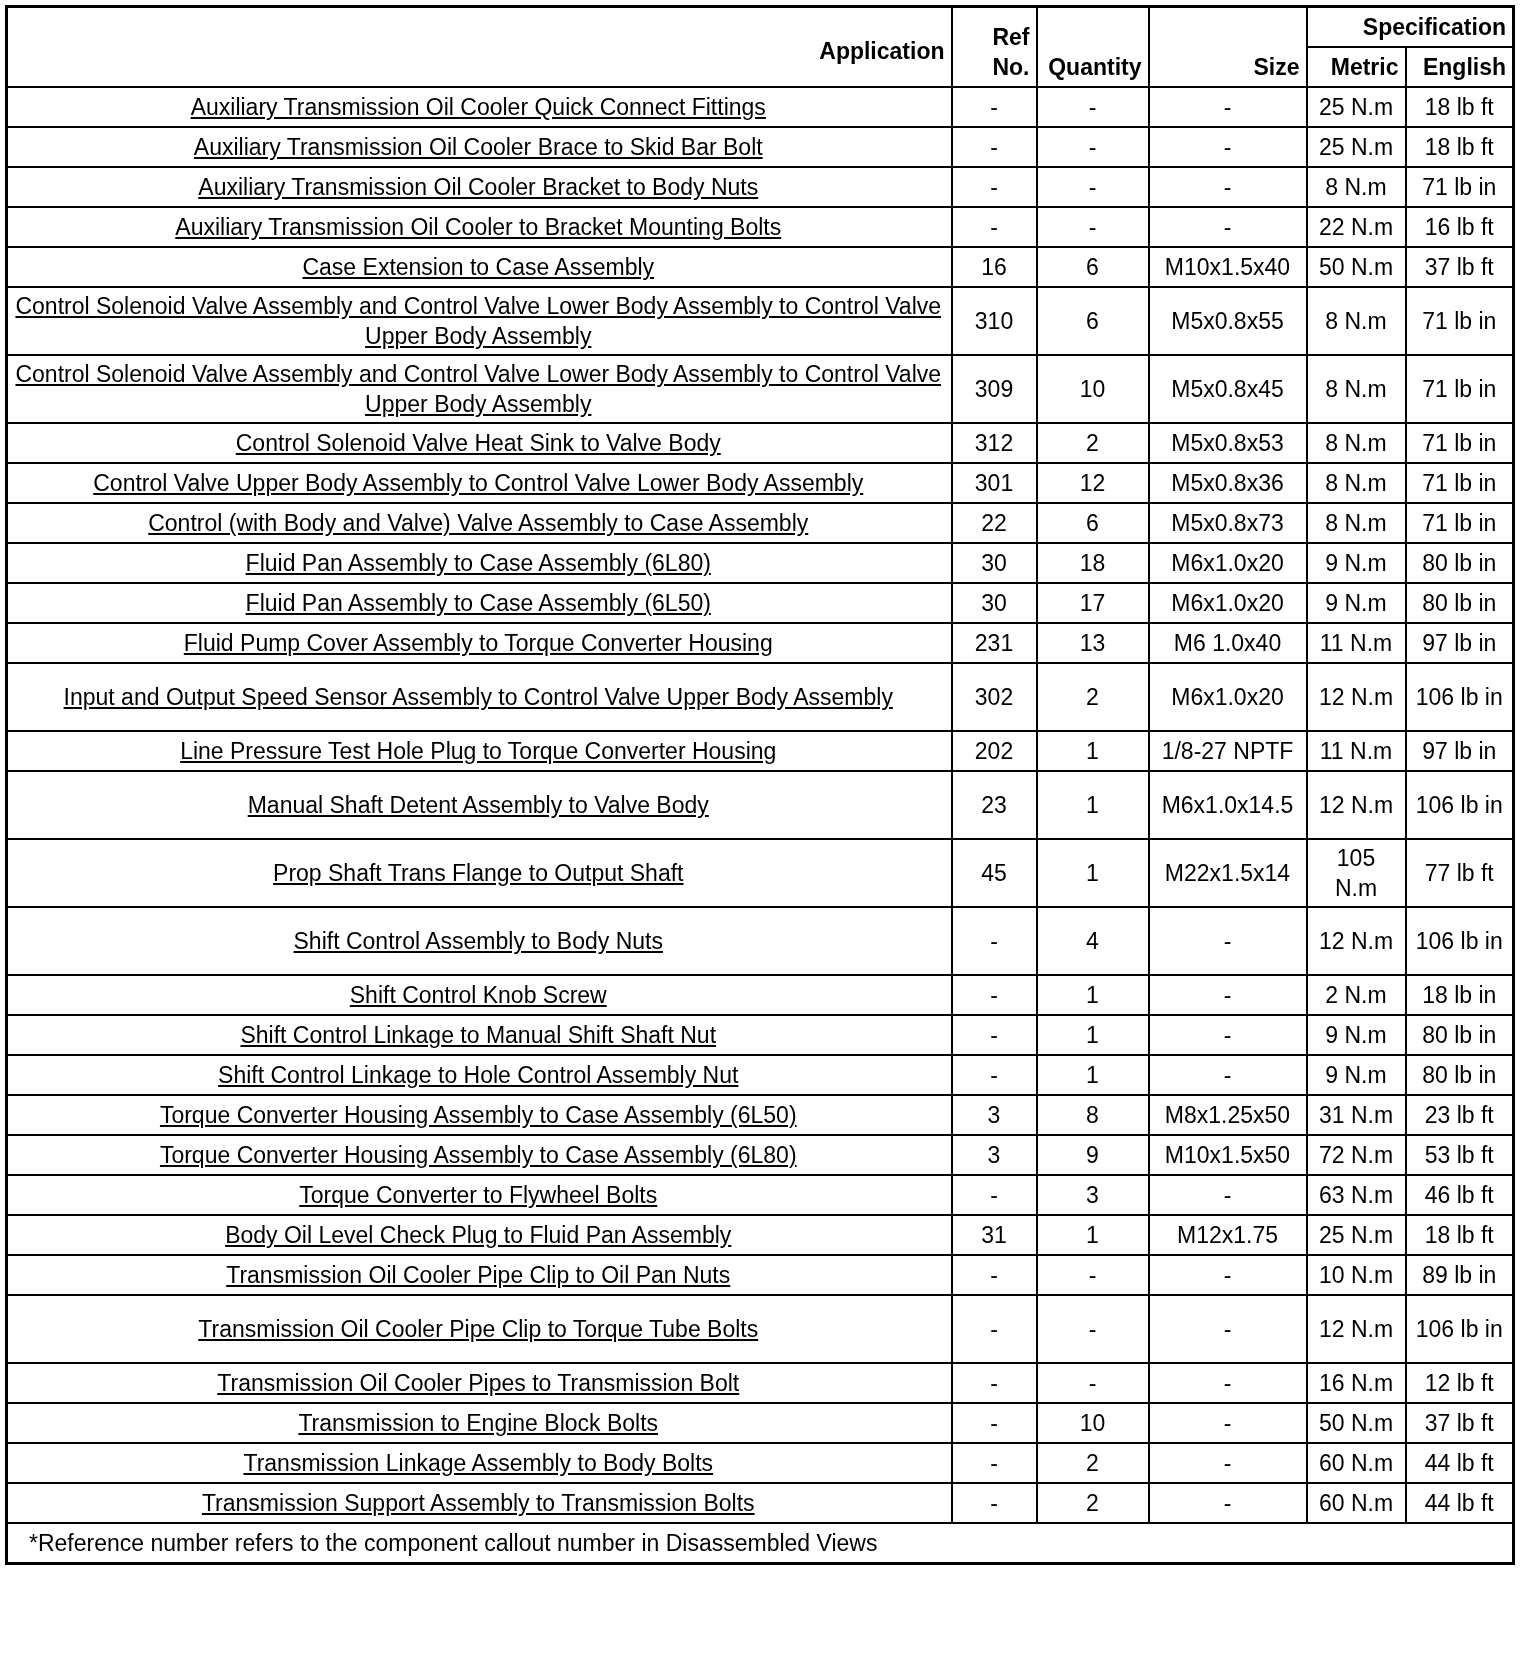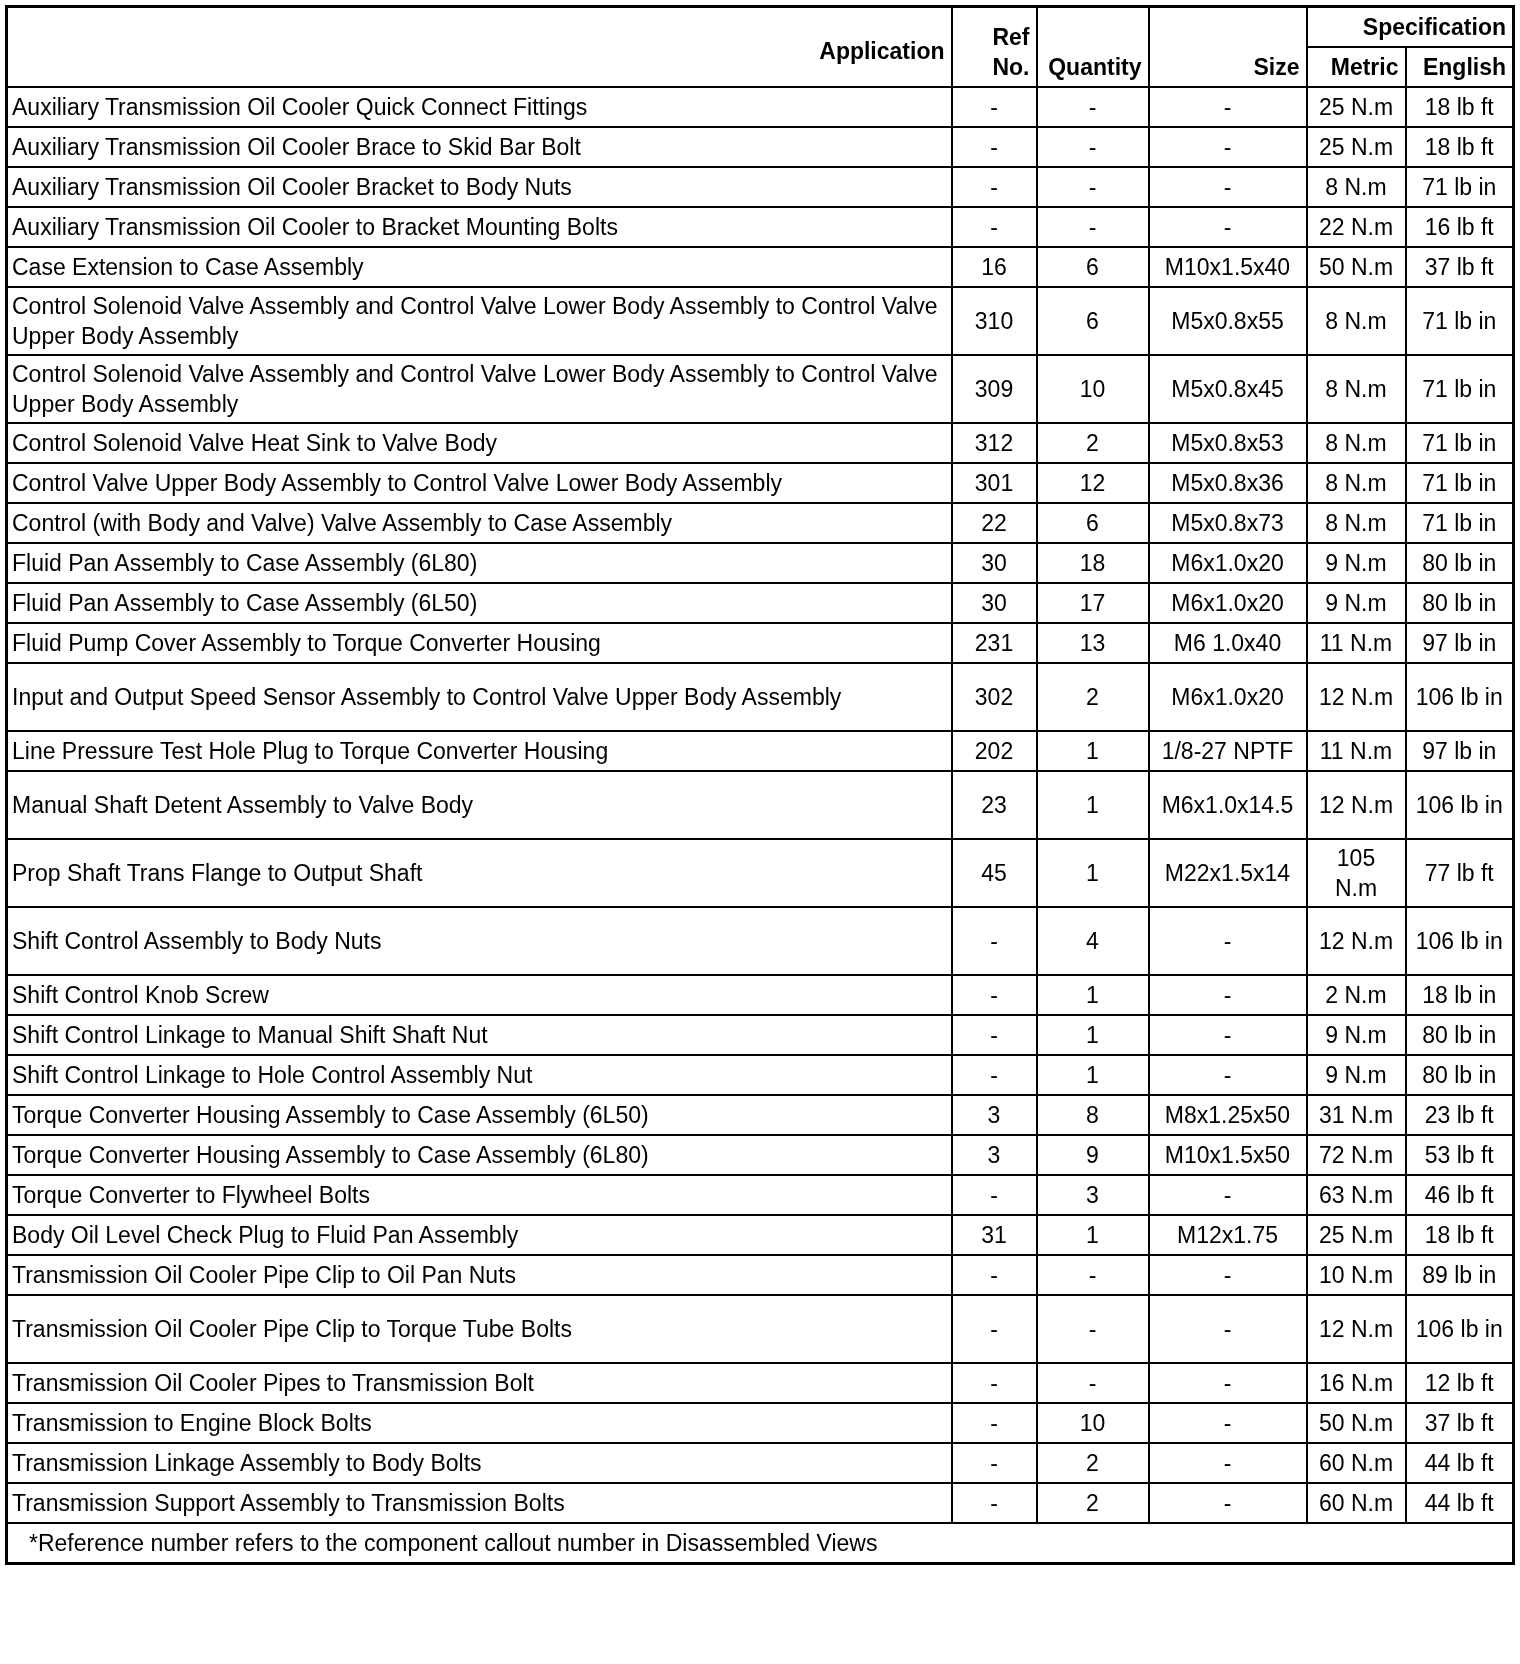--- a/index.html
+++ b/index.html
@@ -18,21 +18,21 @@
     padding: 0 6px;
     font-size: 23px;
     line-height: 30px;
     vertical-align: middle;
   }
   th { font-weight: bold; font-size: 23px; text-align:right; }
   th.app-h { vertical-align: bottom; padding-bottom: 20px; }
   th.bottom-h { vertical-align: bottom; padding-bottom: 4px; }
   th.spec-h { height: 38px; border-bottom-width: 1px; }
   th.sub-h { height: 38px; margin-left: 33px; }
-  td.app { text-align:left; padding-left:4px; }
+  td.app { text-align:center; padding-left:4px;text-decoration:underline; }
   td.c { text-align:center; }
   tr.r1 td { height: 38px; }
   tr.r2 td { height: 66px; }
   td.foot { text-align:left; padding-left:21px; height: 38px; }
 </style>
 </head>
 <body>
 
 <div class="wrap">
   <table>

